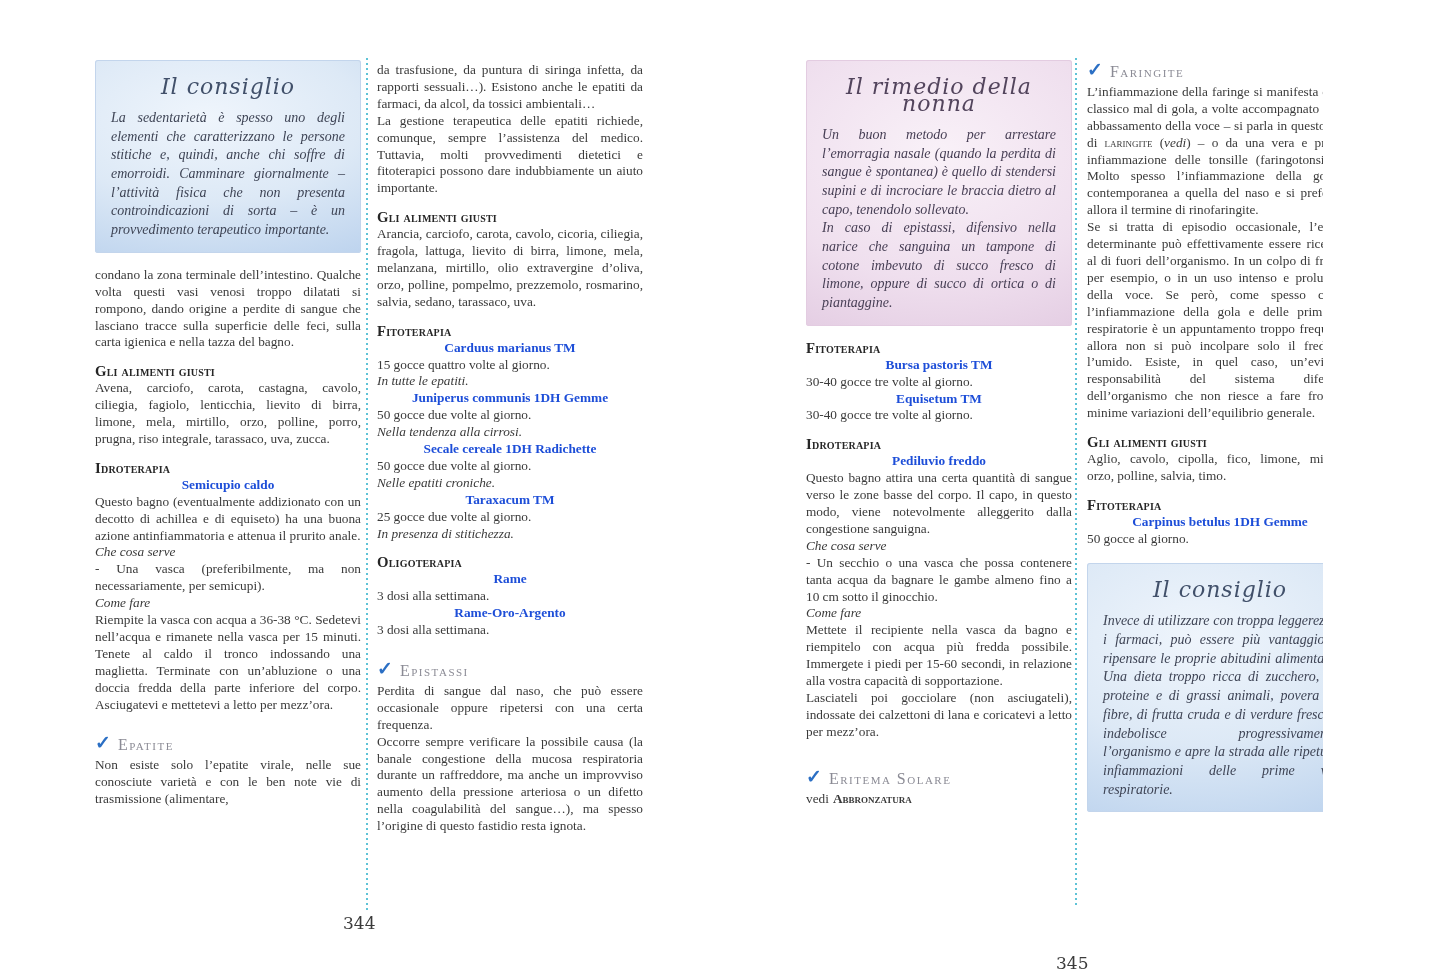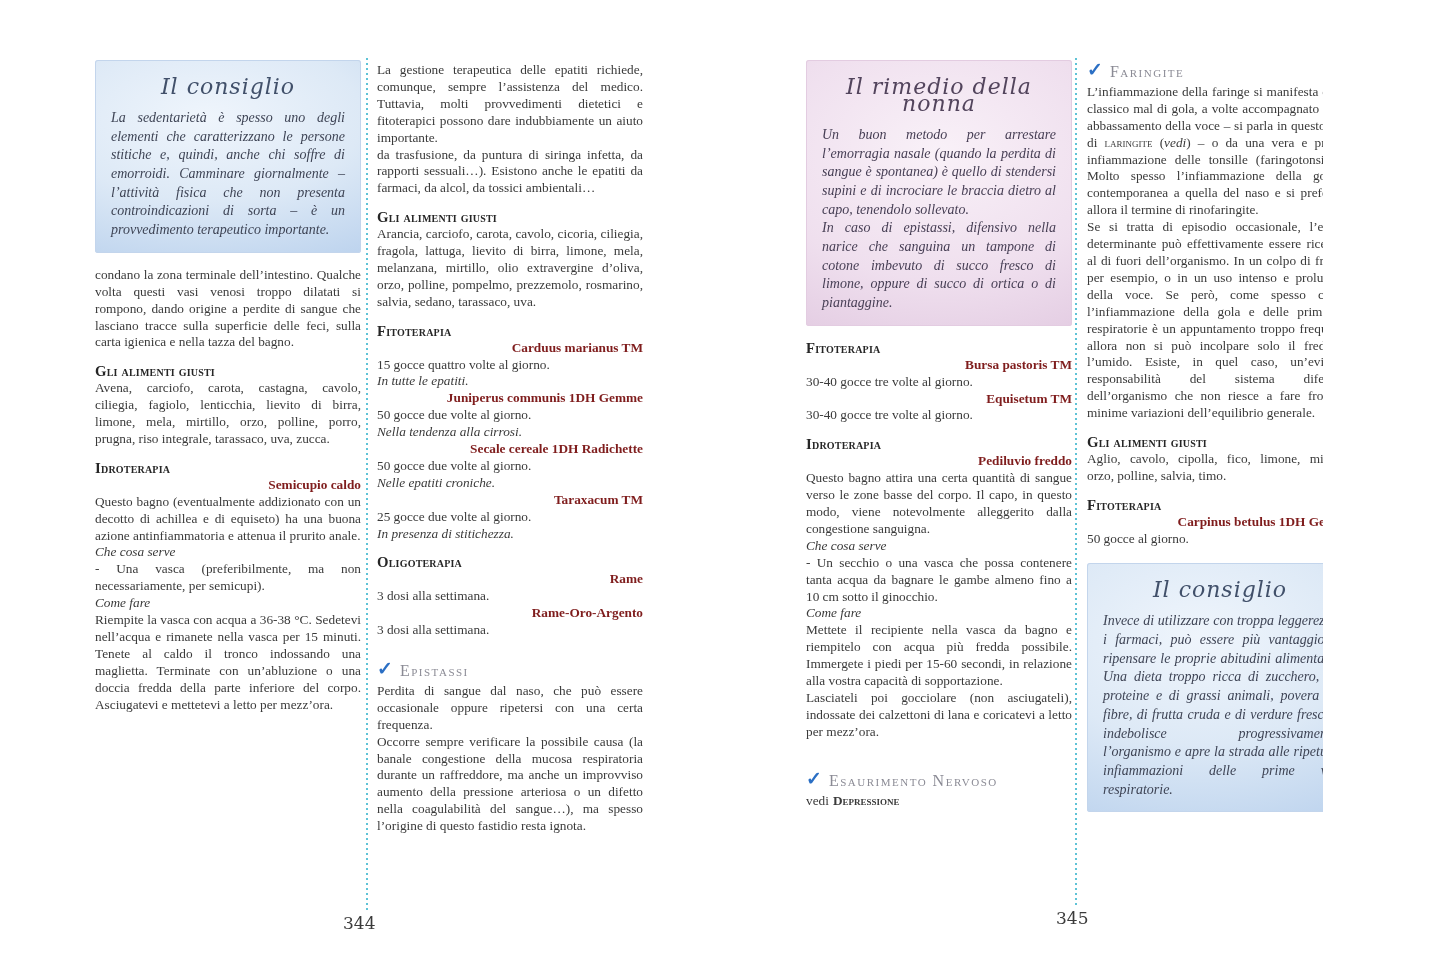--- a/index.html
+++ b/index.html
@@ -16,21 +16,21 @@
   .col-4 { left:1087px; top:62px; }
   .vdivider { position:absolute; width:2px;
     background-image:repeating-linear-gradient(to bottom,#5fc3d6 0 2px, transparent 2px 5px); }
   .vdivider-left  { left:366px;  top:58px; height:852px; }
   .vdivider-right { left:1075px; top:58px; height:848px; }
 
   .para { margin:0; }
   .section { margin-top:12px; }
   .sec-heading { font-variant:small-caps; font-weight:bold; font-size:14.8px;
                  letter-spacing:0.2px; color:#262626; text-align:left; }
-  .remedy-name { font-weight:bold; color:#7f1d1d; text-align:right; }
+  .remedy-name { font-weight:bold; color:#1d4ed8; text-align:center; }
   .note { font-style:italic; }
 
   .entry { margin-top:22px; }
   .entry-heading { margin:0 0 3px; text-align:left; white-space:nowrap; }
   .check { color:#2b6fc4; font-size:19px; margin-right:7px;
            position:relative; top:-1px; font-style:normal; }
   .entry-title { font-variant:small-caps; font-size:16px; letter-spacing:1.5px;
                  color:#8b8b95; font-weight:normal; }
   .vedi-line { margin:1px 0 0; text-align:left; }
   .vedi-ref { font-weight:bold; font-variant:small-caps; margin-left:4px; }
@@ -48,21 +48,21 @@
                margin:4px 0 13px; letter-spacing:1px; font-weight:500; }
   .box-pink .box-title { color:#52445c; }
   .box-body { font-style:italic; font-size:14px; line-height:18.7px;
               color:#3e4455; text-align:justify; margin:0; }
   .box-pink .box-body { color:#463e54; }
   .box-body + .box-body { margin-top:0; }
 
   .pagenum { position:absolute; font-family:"DejaVu Serif", serif;
              font-size:17px; color:#3b3b3b; }
   .pagenum-left  { left:343px; top:913px; }
-  .pagenum-right { left:1056px; top:908px; }
+  .pagenum-right { left:1056px; top:953px; }
 </style>
 </head>
 <body>
 
 <div class="spread">
 
   <div class="col col-1">
 
     <div class="box box-blue">
       <div class="box-title">Il consiglio</div>
@@ -79,28 +79,32 @@
     <div class="section">
       <div class="sec-heading">Idroterapia</div>
       <div class="remedy-name">Semicupio caldo</div>
       <p class="para">Questo bagno (eventualmente addizionato con un decotto di achillea e di equiseto) ha una buona azione antinfiammatoria e attenua il prurito anale.</p>
       <div class="note">Che cosa serve</div>
       <p class="para">- Una vasca (preferibilmente, ma non necessariamente, per semicupi).</p>
       <div class="note">Come fare</div>
       <p class="para">Riempite la vasca con acqua a 36-38 °C. Sedetevi nell’acqua e rimanete nella vasca per 15 minuti. Tenete al caldo il tronco indossando una maglietta. Terminate con un’abluzione o una doccia fredda della parte inferiore del corpo. Asciugatevi e mettetevi a letto per mezz’ora.</p>
     </div>
 
+    <div class="entry">
+      <h2 class="entry-heading"><span class="check">✓</span><span class="entry-title">Epatite</span></h2>
+      <p class="para">Non esiste solo l’epatite virale, nelle sue conosciute varietà e con le ben note vie di trasmissione (alimentare,</p>
+    </div>
   </div>
 
   <div class="vdivider vdivider-left"></div>
 
   <div class="col col-2">
 
+    <p class="para">da trasfusione, da puntura di siringa infetta, da rapporti sessuali…). Esistono anche le epatiti da farmaci, da alcol, da tossici ambientali…</p>
     <p class="para">La gestione terapeutica delle epatiti richiede, comunque, sempre l’assistenza del medico. Tuttavia, molti provvedimenti dietetici e fitoterapici possono dare indubbiamente un aiuto importante.</p>
-    <p class="para">da trasfusione, da puntura di siringa infetta, da rapporti sessuali…). Esistono anche le epatiti da farmaci, da alcol, da tossici ambientali…</p>
 
     <div class="section">
       <div class="sec-heading">Gli alimenti giusti</div>
       <p class="para">Arancia, carciofo, carota, cavolo, cicoria, ciliegia, fragola, lattuga, lievito di birra, limone, mela, melanzana, mirtillo, olio extravergine d’oliva, orzo, polline, pompelmo, prezzemolo, rosmarino, salvia, sedano, tarassaco, uva.</p>
     </div>
 
     <div class="section">
       <div class="sec-heading">Fitoterapia</div>
       <div>
         <div class="remedy-name">Carduus marianus TM</div>
@@ -167,25 +171,25 @@
       <div class="sec-heading">Idroterapia</div>
       <div class="remedy-name">Pediluvio freddo</div>
       <p class="para">Questo bagno attira una certa quantità di sangue verso le zone basse del corpo. Il capo, in questo modo, viene notevolmente alleggerito dalla congestione sanguigna.</p>
       <div class="note">Che cosa serve</div>
       <p class="para">- Un secchio o una vasca che possa contenere tanta acqua da bagnare le gambe almeno fino a 10 cm sotto il ginocchio.</p>
       <div class="note">Come fare</div>
       <p class="para">Mettete il recipiente nella vasca da bagno e riempitelo con acqua più fredda possibile. Immergete i piedi per 15-60 secondi, in relazione alla vostra capacità di sopportazione.</p>
       <p class="para">Lasciateli poi gocciolare (non asciugateli), indossate dei calzettoni di lana e coricatevi a letto per mezz’ora.</p>
     </div>
 
-
-    <div class="entry" style="margin-top:30px;">
-      <h2 class="entry-heading"><span class="check">✓</span><span class="entry-title">Esaurimento Nervoso</span></h2>
-      <p class="vedi-line"><span>vedi</span><span class="vedi-ref">Depressione</span></p>
-    </div>
+    <div class="entry" style="margin-top:28px;">
+      <h2 class="entry-heading"><span class="check">✓</span><span class="entry-title">Eritema Solare</span></h2>
+      <p class="vedi-line"><span>vedi</span><span class="vedi-ref">Abbronzatura</span></p>
+    </div>
+
   </div>
 
   <div class="vdivider vdivider-right"></div>
 
   <div class="col col-4">
 
     <div>
       <h2 class="entry-heading"><span class="check">✓</span><span class="entry-title">Faringite</span></h2>
       <p class="para"><span>L’infiammazione della faringe si manifesta con il classico mal di gola, a volte accompagnato da un abbassamento della voce – si parla in questo caso di </span><span class="smallcaps-ref">laringite</span><span> (</span><span class="note">vedi</span><span>) – o da una vera e propria infiammazione delle tonsille (faringotonsillite). Molto spesso l’infiammazione della gola è contemporanea a quella del naso e si preferisce allora il termine di rinofaringite.</span></p>
       <p class="para">Se si tratta di episodio occasionale, l’evento determinante può effettivamente essere ricercato al di fuori dell’organismo. In un colpo di freddo, per esempio, o in un uso intenso e prolungato della voce. Se però, come spesso capita, l’infiammazione della gola e delle prime vie respiratorie è un appuntamento troppo frequente, allora non si può incolpare solo il freddo e l’umido. Esiste, in quel caso, un’evidente responsabilità del sistema difensivo dell’organismo che non riesce a fare fronte a minime variazioni dell’equilibrio generale.</p>

